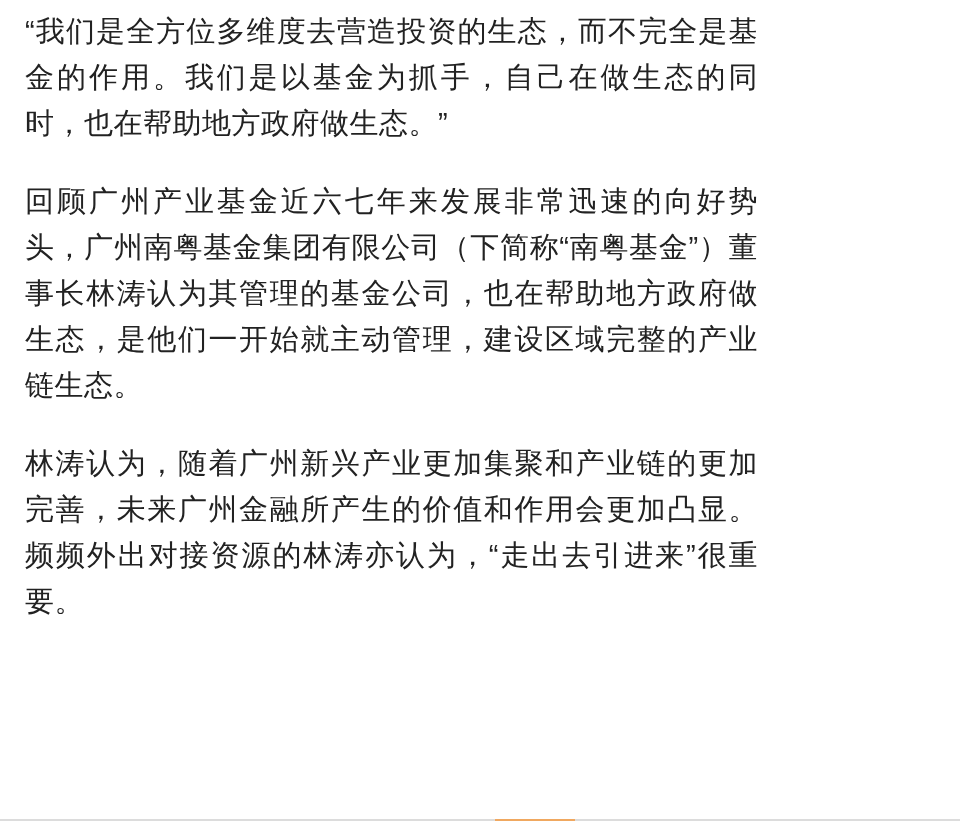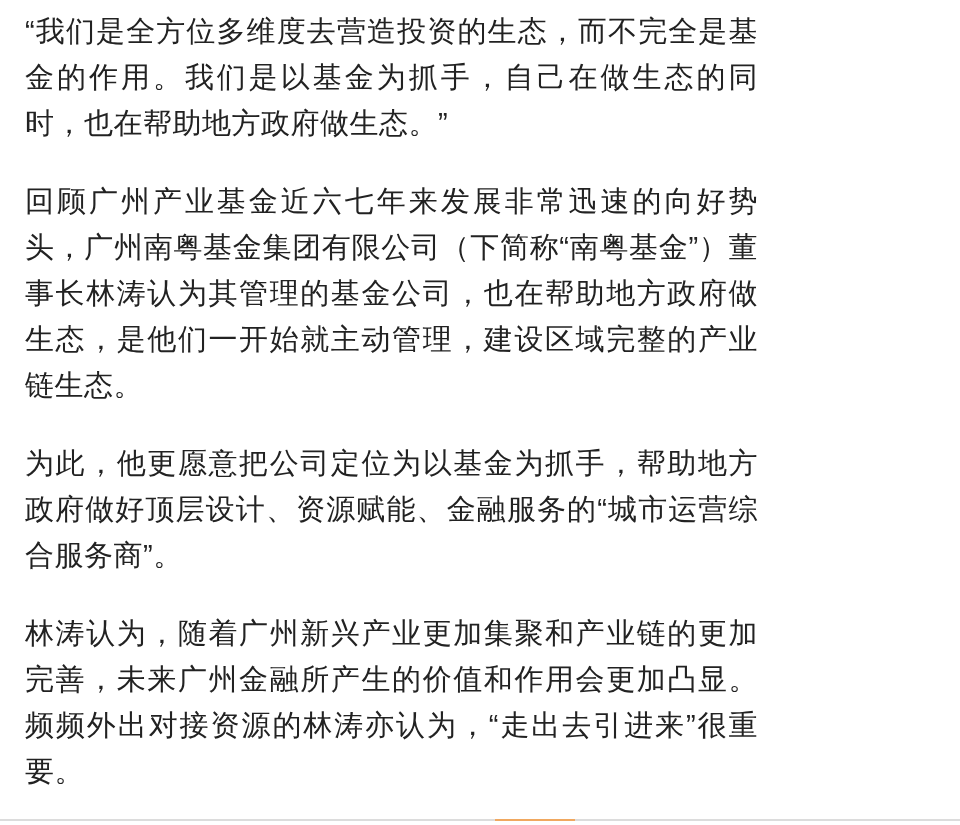--- a/index.html
+++ b/index.html
@@ -53,19 +53,18 @@
     height: 2px;
     background: var(--accent-orange);
   }
 </style>
 </head>
 <body>
 
 <div class="page">
   <p class="para">“我们是全方位多维度去营造投资的生态，而不完全是基金的作用。我们是以基金为抓手，自己在做生态的同时，也在帮助地方政府做生态。”</p>
   <p class="para">回顾广州产业基金近六七年来发展非常迅速的向好势头，广州南粤基金集团有限公司（下简称“南粤基金”）董事长林涛认为其管理的基金公司，也在帮助地方政府做生态，是他们一开始就主动管理，建设区域完整的产业链生态。</p>
-  <p class="para">为此，他更愿意把公司定位为以基金为抓手，帮助地方政府做好顶层设计、资源赋能、金融服务的“城市运营综合服务商”。</p>
   <p class="para">林涛认为，随着广州新兴产业更加集聚和产业链的更加完善，未来广州金融所产生的价值和作用会更加凸显。频频外出对接资源的林涛亦认为，“走出去引进来”很重要。</p>
 
   <div class="bottom-strip">
     <div class="accent"></div>
   </div>
 </div>
 
 </body></html>

